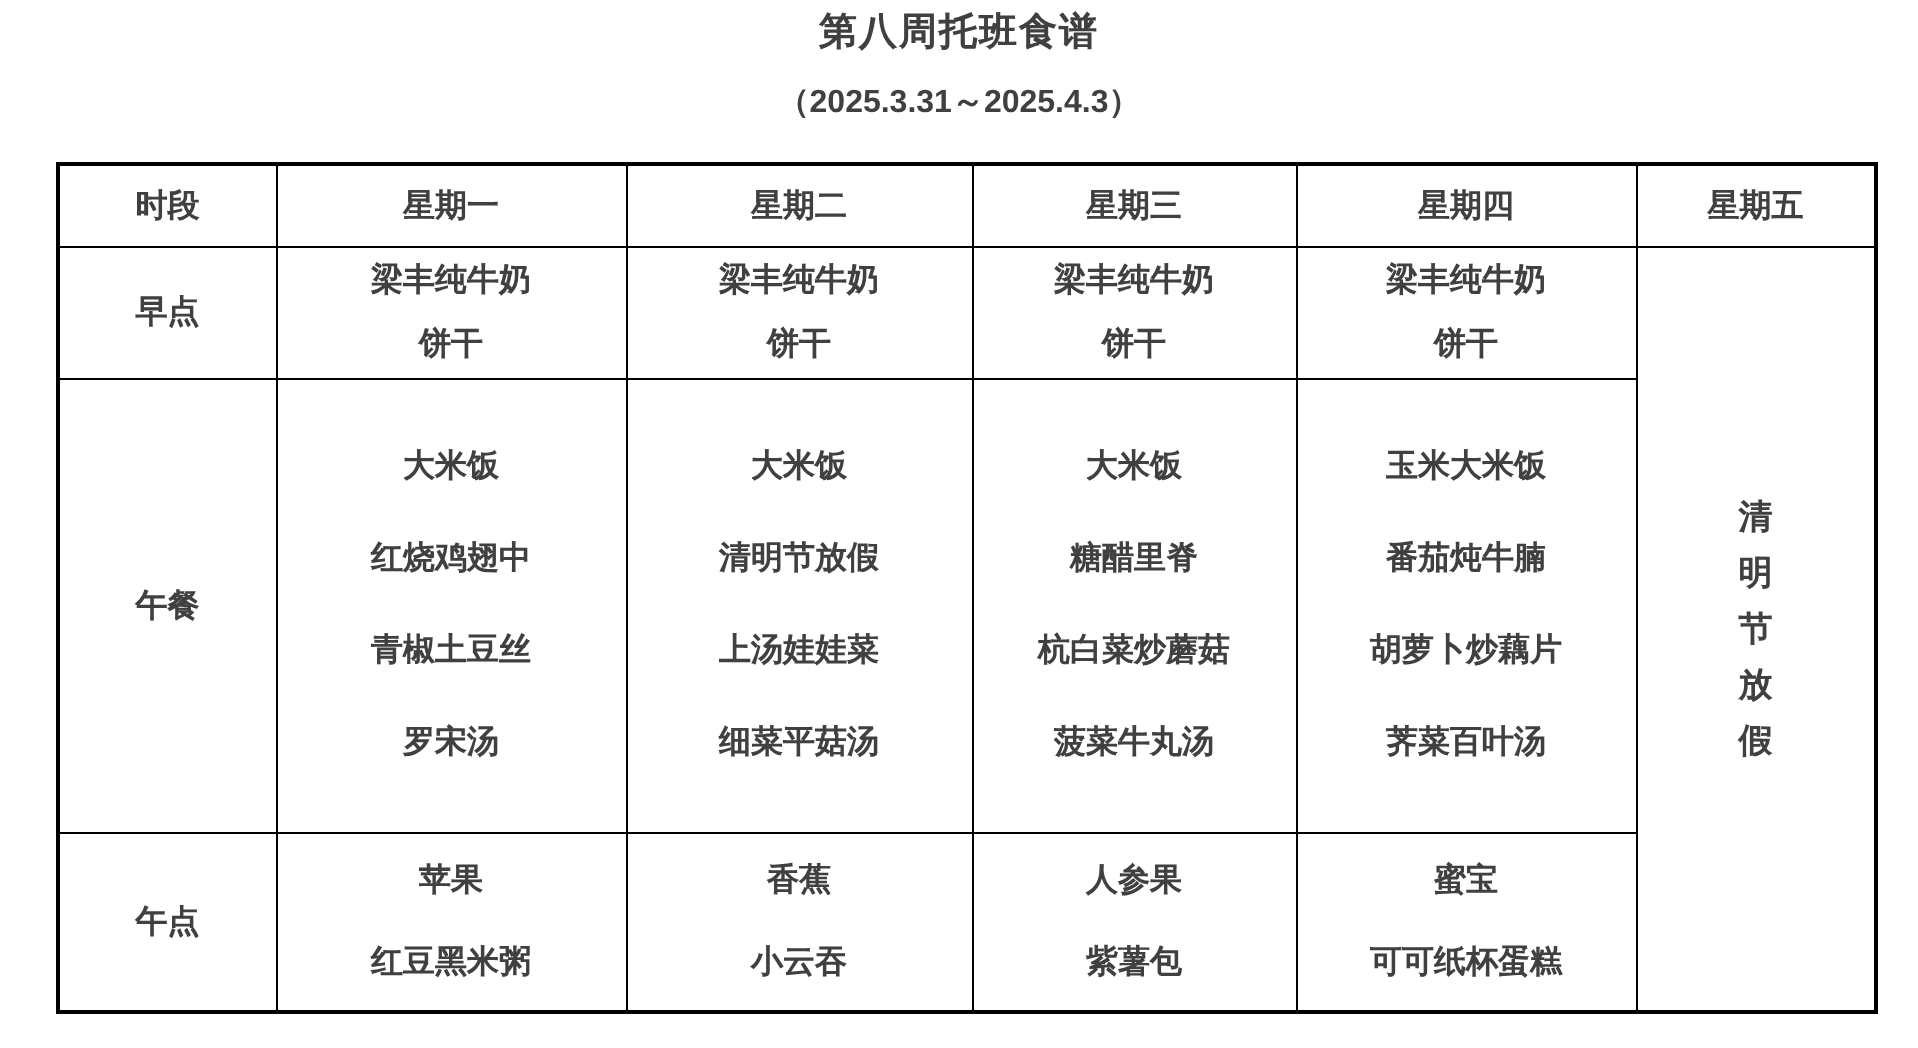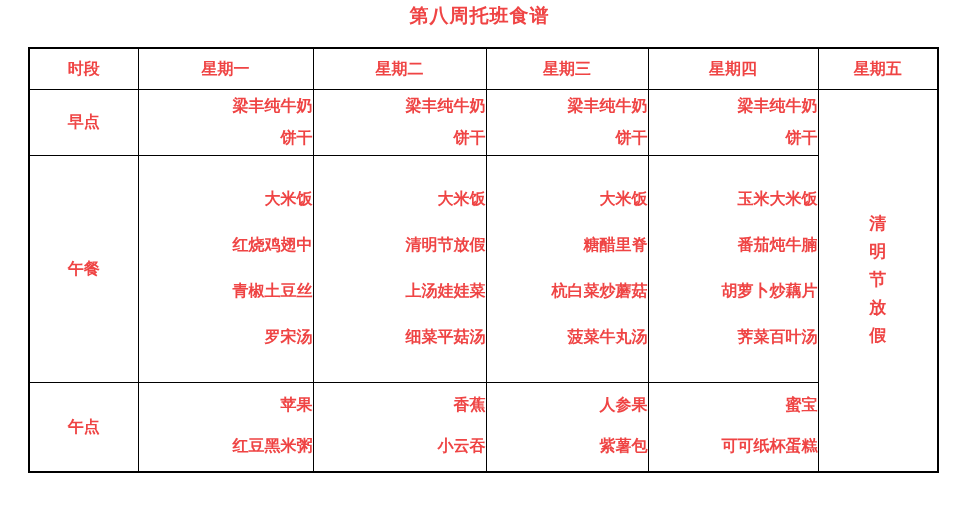--- a/index.html
+++ b/index.html
@@ -1,22 +1,22 @@
 <!DOCTYPE html>
 <html><head>
 <meta charset="utf-8">
 <style>
   html, body { margin: 0; padding: 0; background: #ffffff; }
   .page {
     position: relative;
     width: 959px;
     height: 524px;
     background: #ffffff;
-    color: #ef4444;
-    font-family: Liberation Mono, monospace;
+    color: #404040;
+    font-family: Liberation Sans, sans-serif;
     font-weight: 700;
     overflow: hidden;
   }
   .title {
     padding-top: 5px;
     text-align: center;
     font-size: 19px;
     line-height: 24px;
     letter-spacing: 1px;
   }
@@ -40,38 +40,39 @@
     text-align: center;
     vertical-align: middle;
     font-size: 16px;
     font-weight: 700;
     overflow: hidden;
   }
   tr.header-row th { height: 40px; }
   tr.row-breakfast td { height: 65px; }
   tr.row-lunch td { height: 226px; }
   tr.row-snack td { height: 88px; }
-  .line { line-height: 32px; text-align: right; }
+  .line { line-height: 32px; }
   tr.row-lunch .line { line-height: 46px; }
   tr.row-snack .line { line-height: 41px; }
   td.holiday-cell { vertical-align: middle; }
   .holiday-text {
     width: 1.05em;
     margin: 0 auto;
     word-break: break-all;
     font-size: 17px;
     line-height: 28px;
     text-align: center;
   }
 </style>
 </head>
 <body>
 
 <div class="page">
   <div class="title">第八周托班食谱</div>
+  <div class="subtitle">（2025.3.31～2025.4.3）</div>
 
   <table class="menu">
     <colgroup>
       <col style="width:109px">
       <col style="width:175px">
       <col style="width:173px">
       <col style="width:162px">
       <col style="width:170px">
       <col style="width:120px">
     </colgroup>

